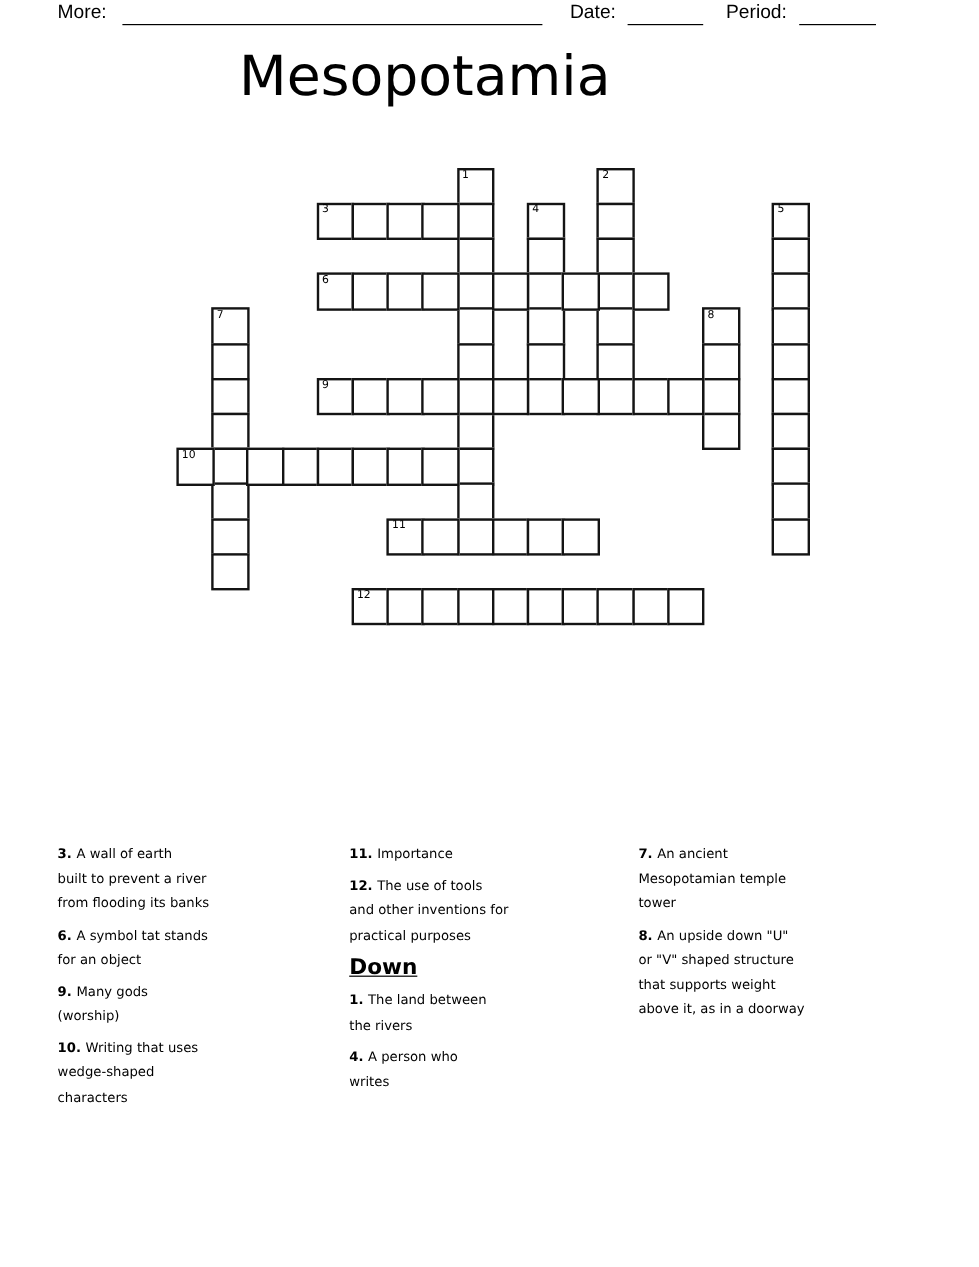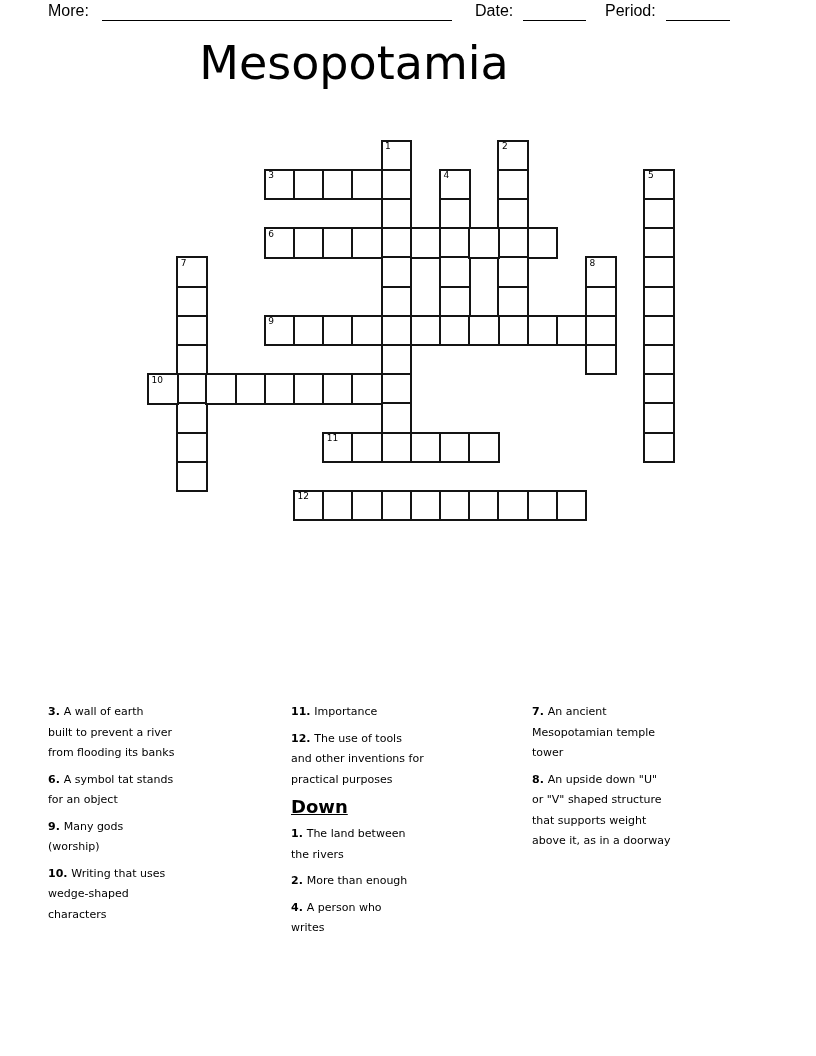--- a/index.html
+++ b/index.html
@@ -172,21 +172,20 @@
 characters</span></p>
   </div>
 <div class="clue-col" style="left:291px;width:238px" id="clue-col-2">
     <p class="clue"><span class="num">11. </span><span class="txt">Importance</span></p>
     <p class="clue"><span class="num">12. </span><span class="txt">The use of tools
 and other inventions for
 practical purposes</span></p>
     <div class="clue-heading">Down</div>
     <p class="clue"><span class="num">1. </span><span class="txt">The land between
 the rivers</span></p>
-    <p class="clue"><span class="num">2. </span><span class="txt">More than enough</span></p>
     <p class="clue"><span class="num">4. </span><span class="txt">A person who
 writes</span></p>
   </div>
 <div class="clue-col" style="left:532px;width:248px" id="clue-col-3">
     <p class="clue"><span class="num">7. </span><span class="txt">An ancient
 Mesopotamian temple
 tower</span></p>
     <p class="clue"><span class="num">8. </span><span class="txt">An upside down "U"
 or "V" shaped structure
 that supports weight

